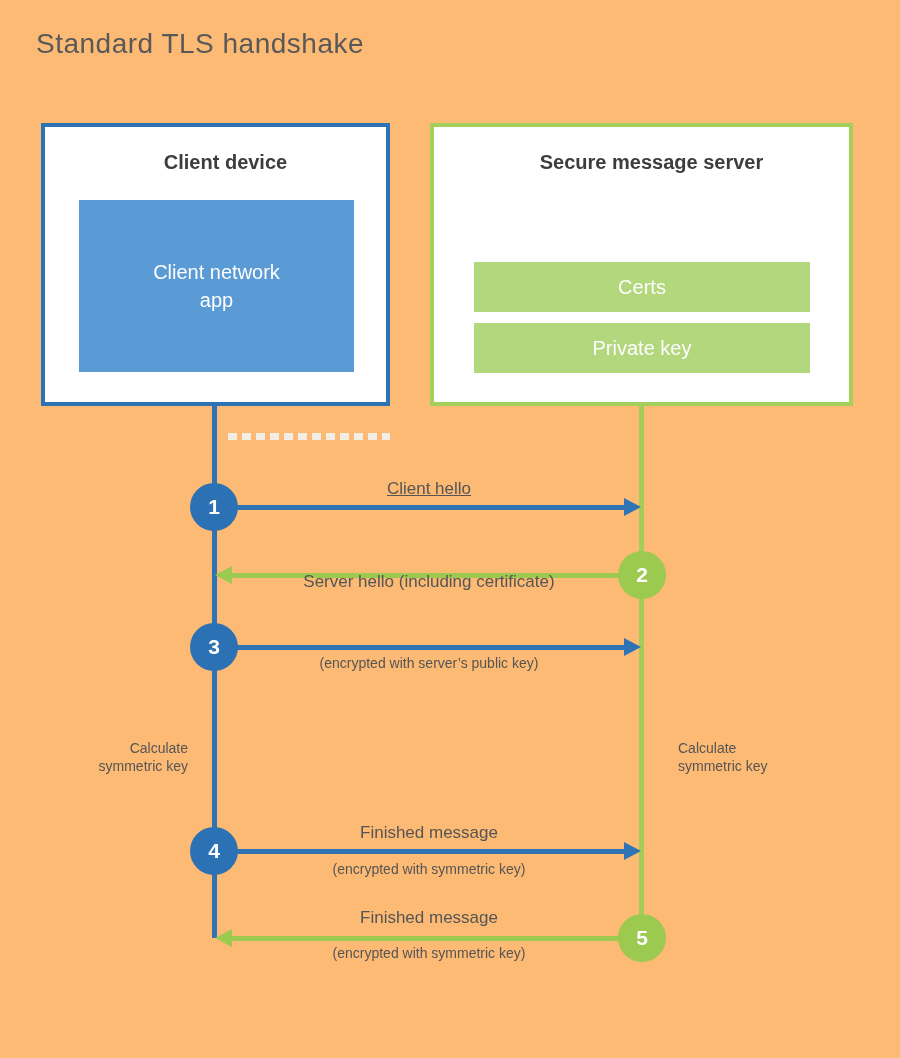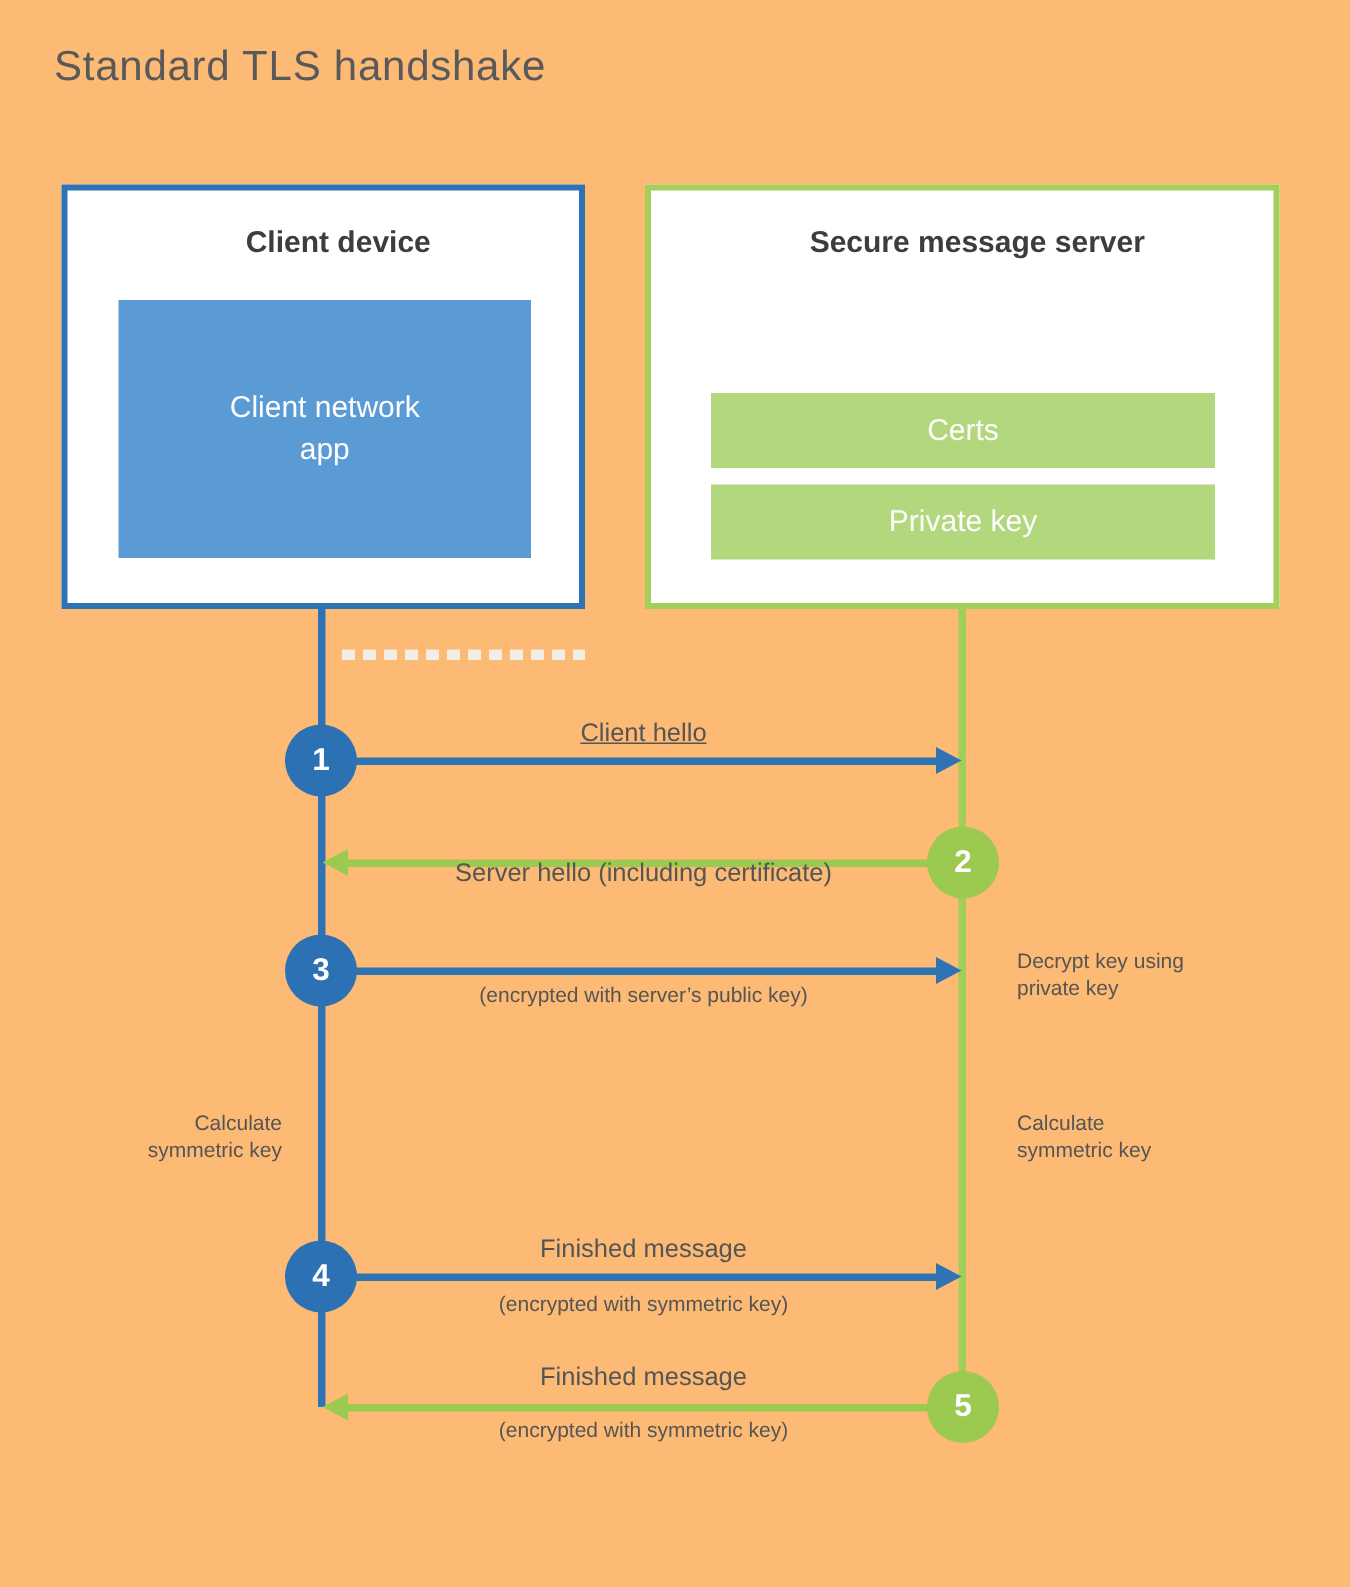--- a/index.html
+++ b/index.html
@@ -133,20 +133,18 @@
   <div class="circle green c5">5</div>
 
   <div class="step-label l1">Client hello</div>
   <div class="step-label l2">Server hello (including certificate)</div>
   <div class="step-sublabel s3">(encrypted with server’s public key)</div>
   <div class="step-label l4">Finished message</div>
   <div class="step-sublabel s4">(encrypted with symmetric key)</div>
   <div class="step-label l5">Finished message</div>
   <div class="step-sublabel s5">(encrypted with symmetric key)</div>
 
-  <div class="note note-decrypt">Decrypt key using
-private key</div>
   <div class="note note-calc-left">Calculate
 symmetric key</div>
   <div class="note note-calc-right">Calculate
 symmetric key</div>
 
 </div>
 
 </body></html>

